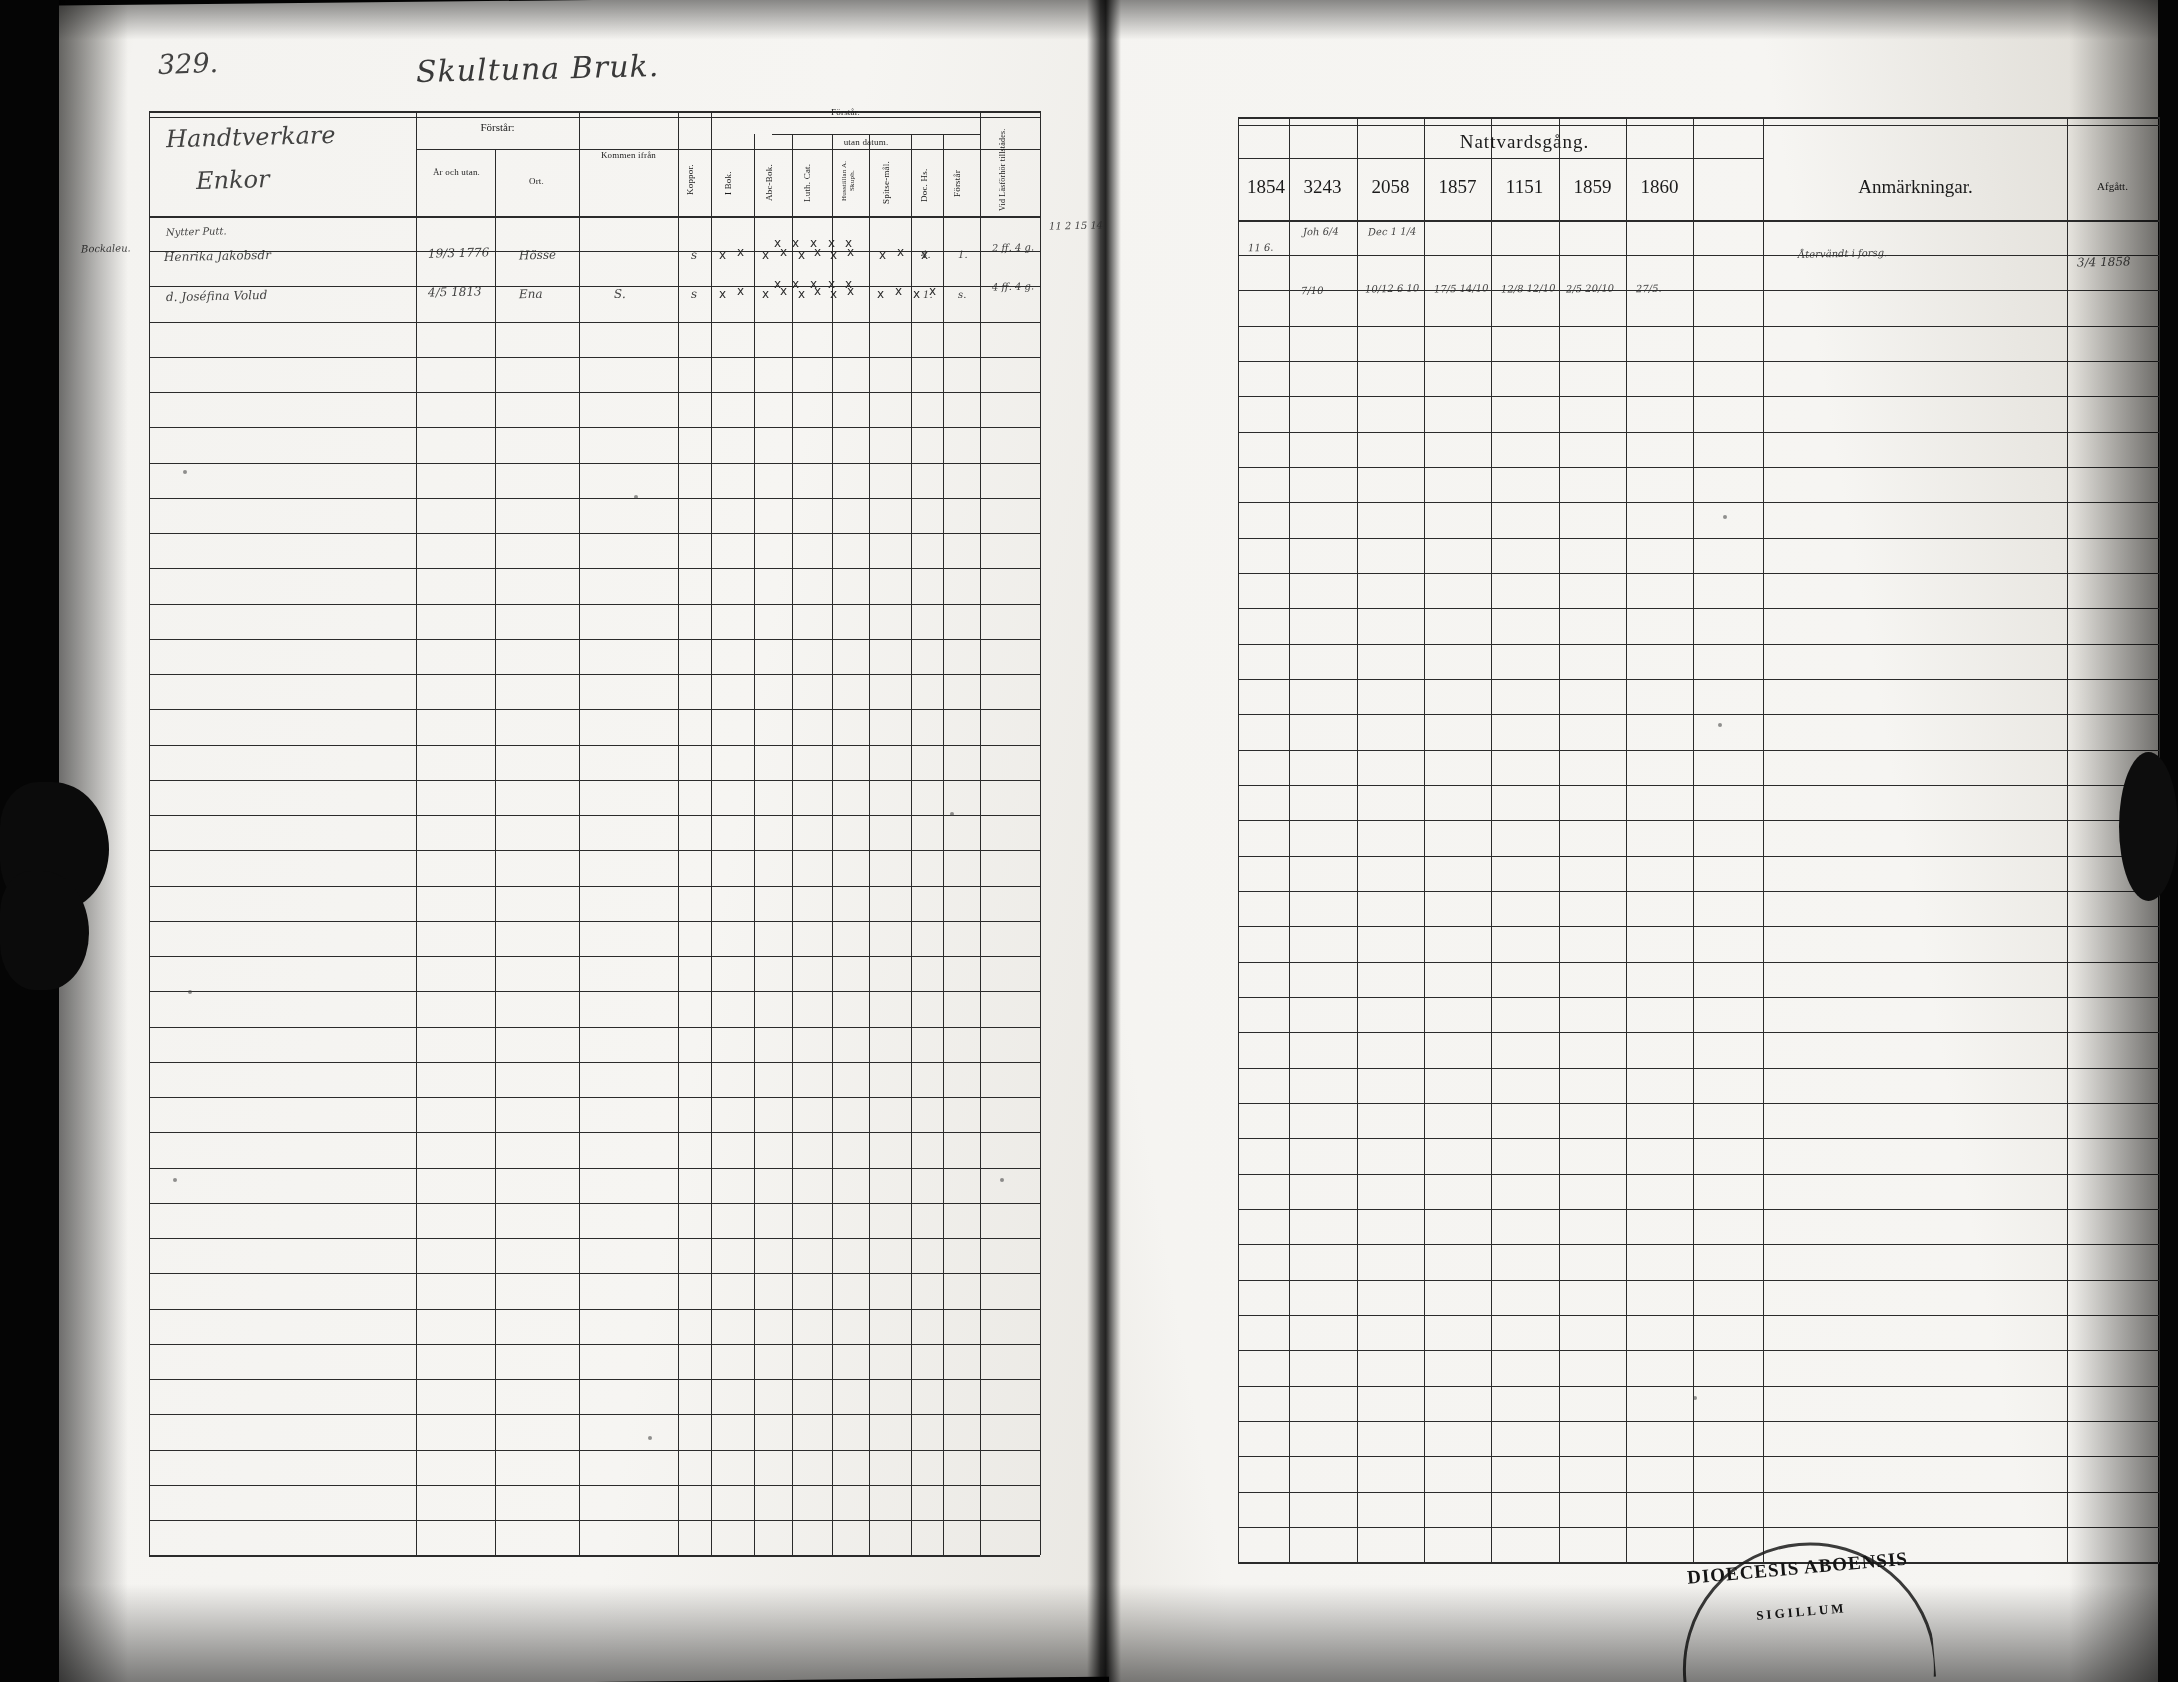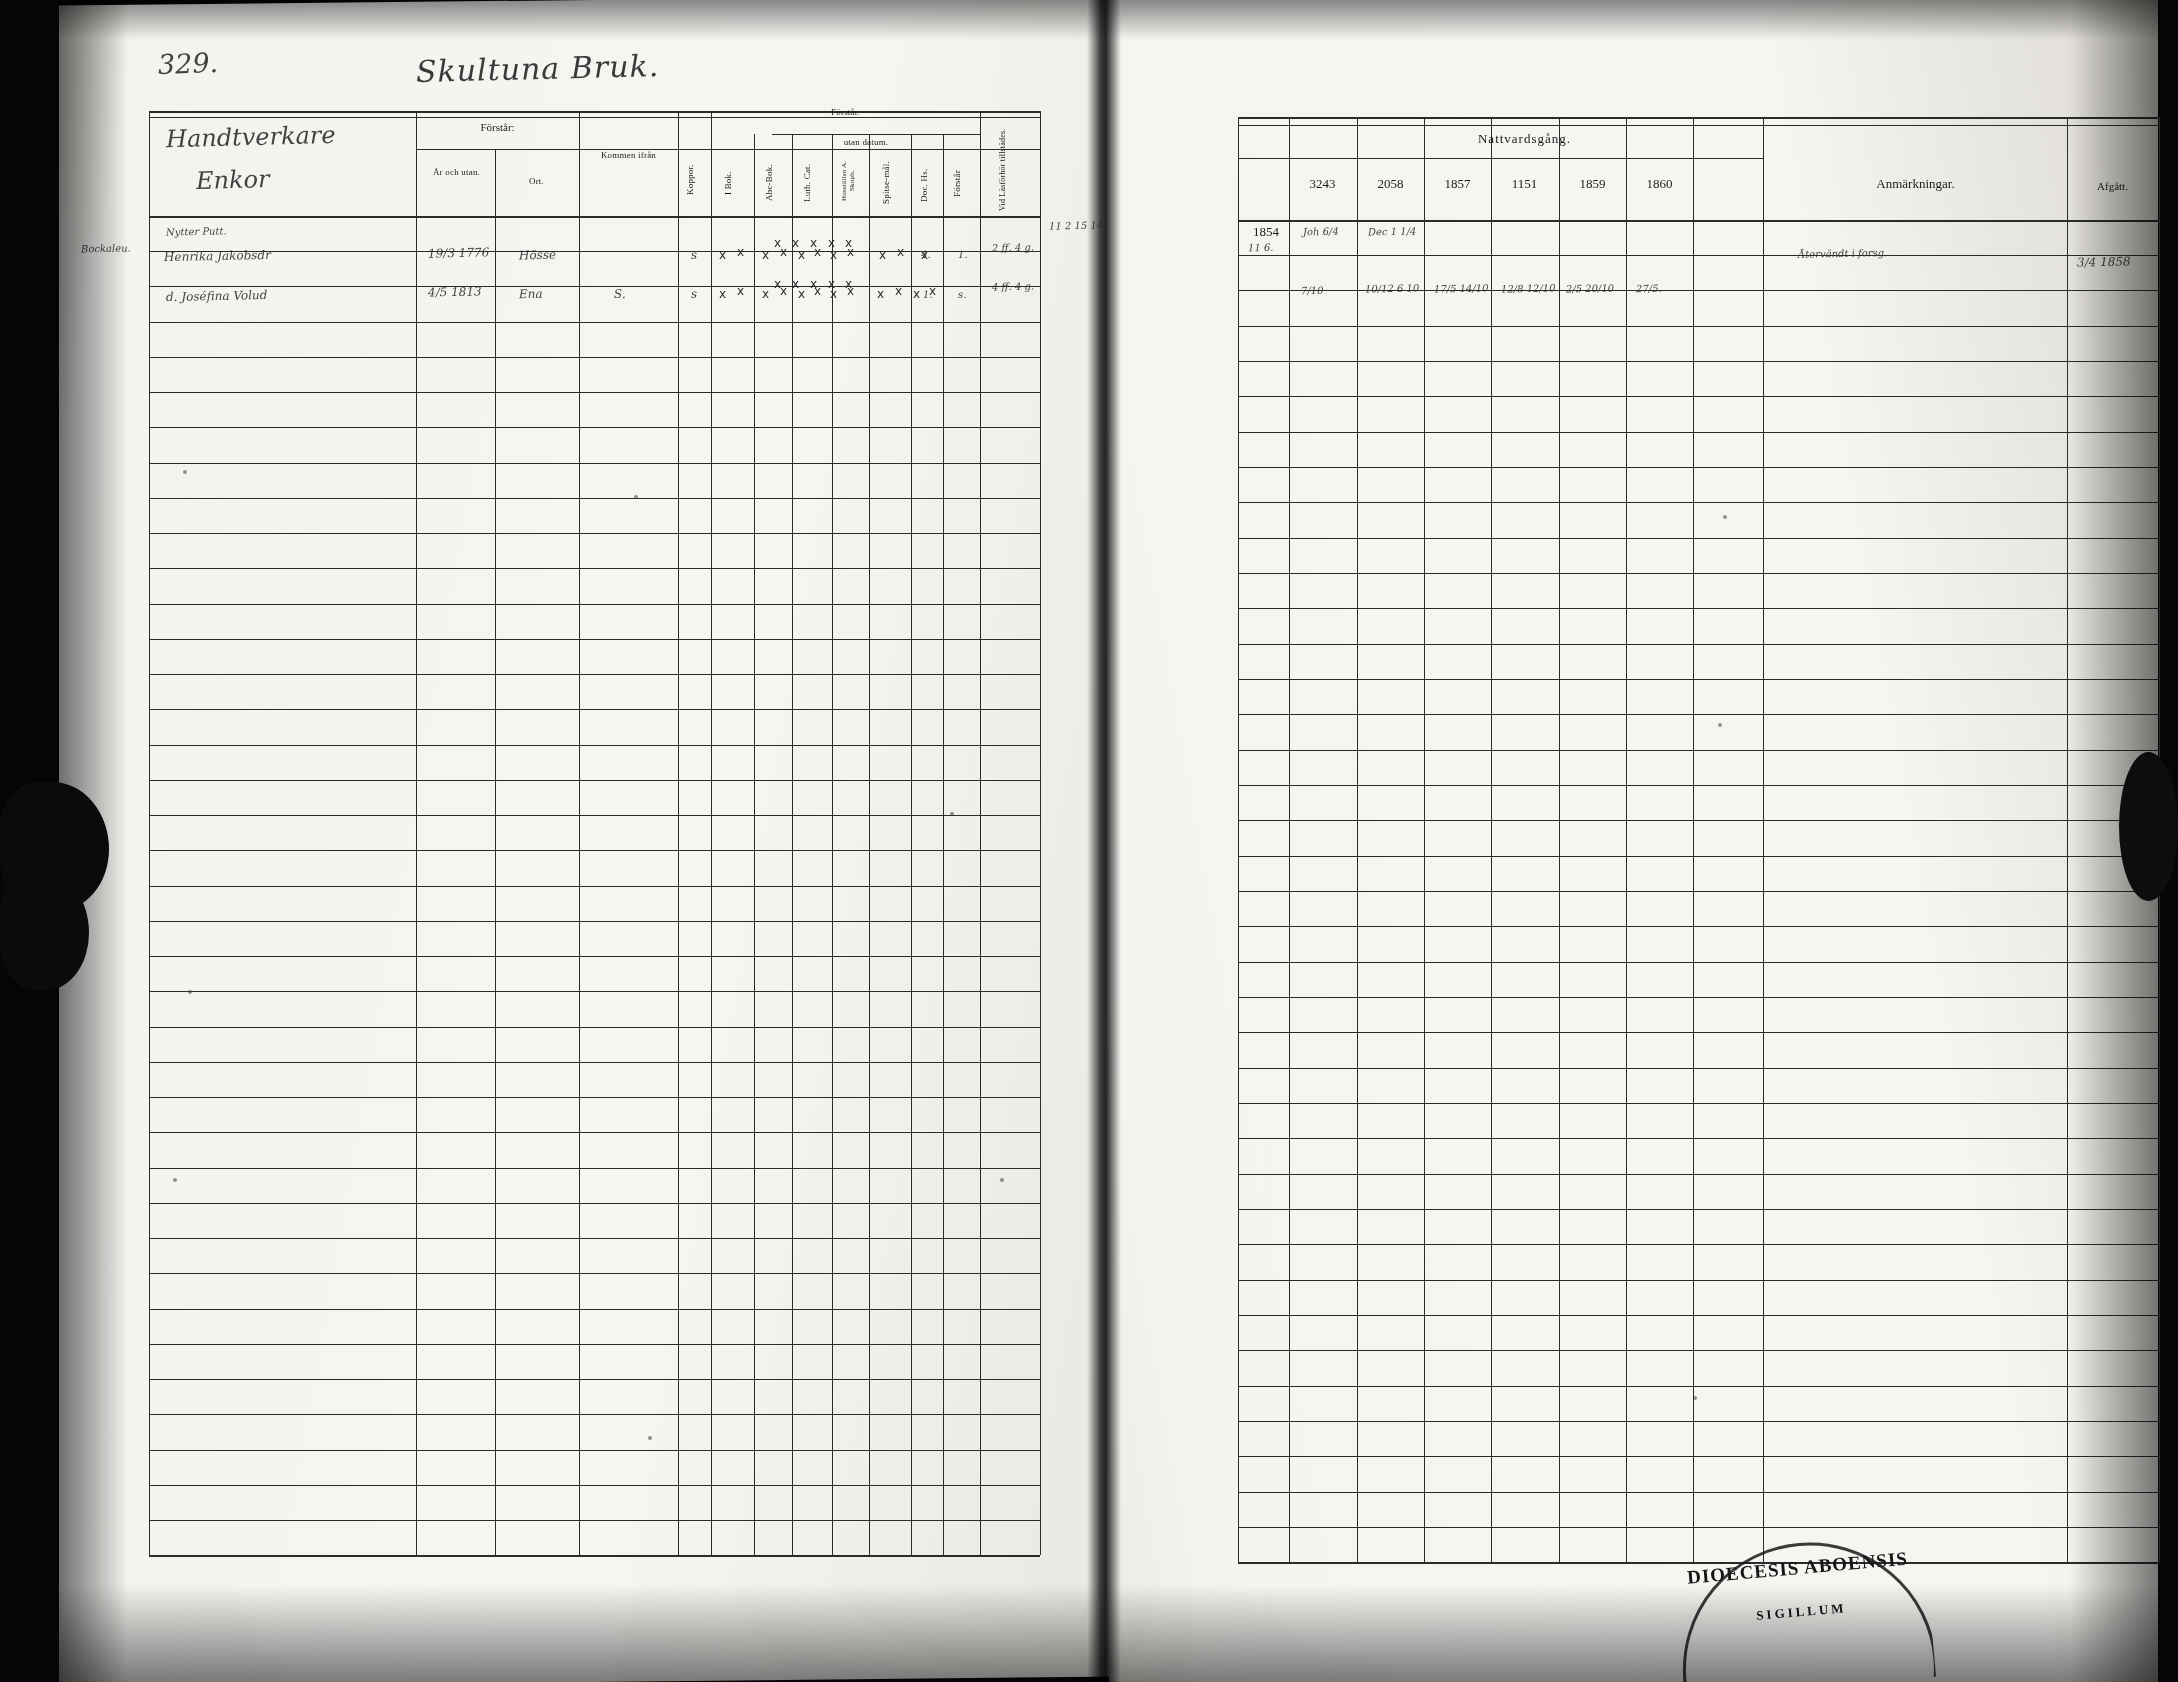--- a/index.html
+++ b/index.html
@@ -40,21 +40,21 @@
 
   
   .sheet{position:absolute;box-sizing:border-box;}
   .ruleh{position:absolute;height:0;border-top:1.3px solid #2b2b2b;}
   .rulev{position:absolute;width:0;border-left:1.3px solid #2b2b2b;}
   .rule-thick{border-top-width:2.4px;}
 
   .lbl{position:absolute;color:#1b1b1b;font-family:"Liberation Serif",serif;text-align:center;}
   .lbl.small{font-size:11px;}
   .lbl.tiny{font-size:9px;letter-spacing:0.2px;}
-  .lbl.mid{font-size:13px;}
+  .lbl.mid{font-size:19px;}
   .vert{writing-mode:vertical-rl;transform:rotate(180deg);}
 
   
   .hand{
     position:absolute;color:#2a2a2a;font-family:"DejaVu Serif",serif;
     font-style:italic;font-size:15px;white-space:nowrap;
     transform:rotate(-1.2deg);opacity:.88;
   }
   .hand.sm{font-size:12px;}
   .hand.xs{font-size:10px;}
@@ -248,21 +248,21 @@
     <div class="rulev" style="left:238px;top:117px;height:1445px;"></div>
     <div class="rulev" style="left:305px;top:117px;height:1445px;"></div>
     <div class="rulev" style="left:372px;top:117px;height:1445px;"></div>
     <div class="rulev" style="left:440px;top:117px;height:1445px;"></div>
     <div class="rulev" style="left:507px;top:117px;height:1445px;"></div>
     <div class="rulev" style="left:574px;top:117px;height:1445px;"></div>
     <div class="rulev" style="left:644px;top:117px;height:1445px;"></div>
     <div class="rulev" style="left:948px;top:117px;height:1445px;"></div>
 
     <div class="lbl mid" style="left:168px;top:131px;width:475px;letter-spacing:1px;">Nattvardsgång.</div>
-    <div class="lbl mid" style="left:123px;top:176px;width:48px;margin-top:48px;">1854</div>
+    <div class="lbl mid" style="left:123px;top:176px;width:48px;">1854</div>
     <div class="lbl mid" style="left:172px;top:176px;width:63px;">3243</div>
     <div class="lbl mid" style="left:240px;top:176px;width:63px;">2058</div>
     <div class="lbl mid" style="left:307px;top:176px;width:63px;">1857</div>
     <div class="lbl mid" style="left:374px;top:176px;width:63px;">1151</div>
     <div class="lbl mid" style="left:442px;top:176px;width:63px;">1859</div>
     <div class="lbl mid" style="left:509px;top:176px;width:63px;">1860</div>
     <div class="lbl mid" style="left:645px;top:176px;width:303px;">Anmärkningar.</div>
     <div class="lbl small" style="left:950px;top:180px;width:87px;">Afgått.</div>
 
     <div id="right-rows">

